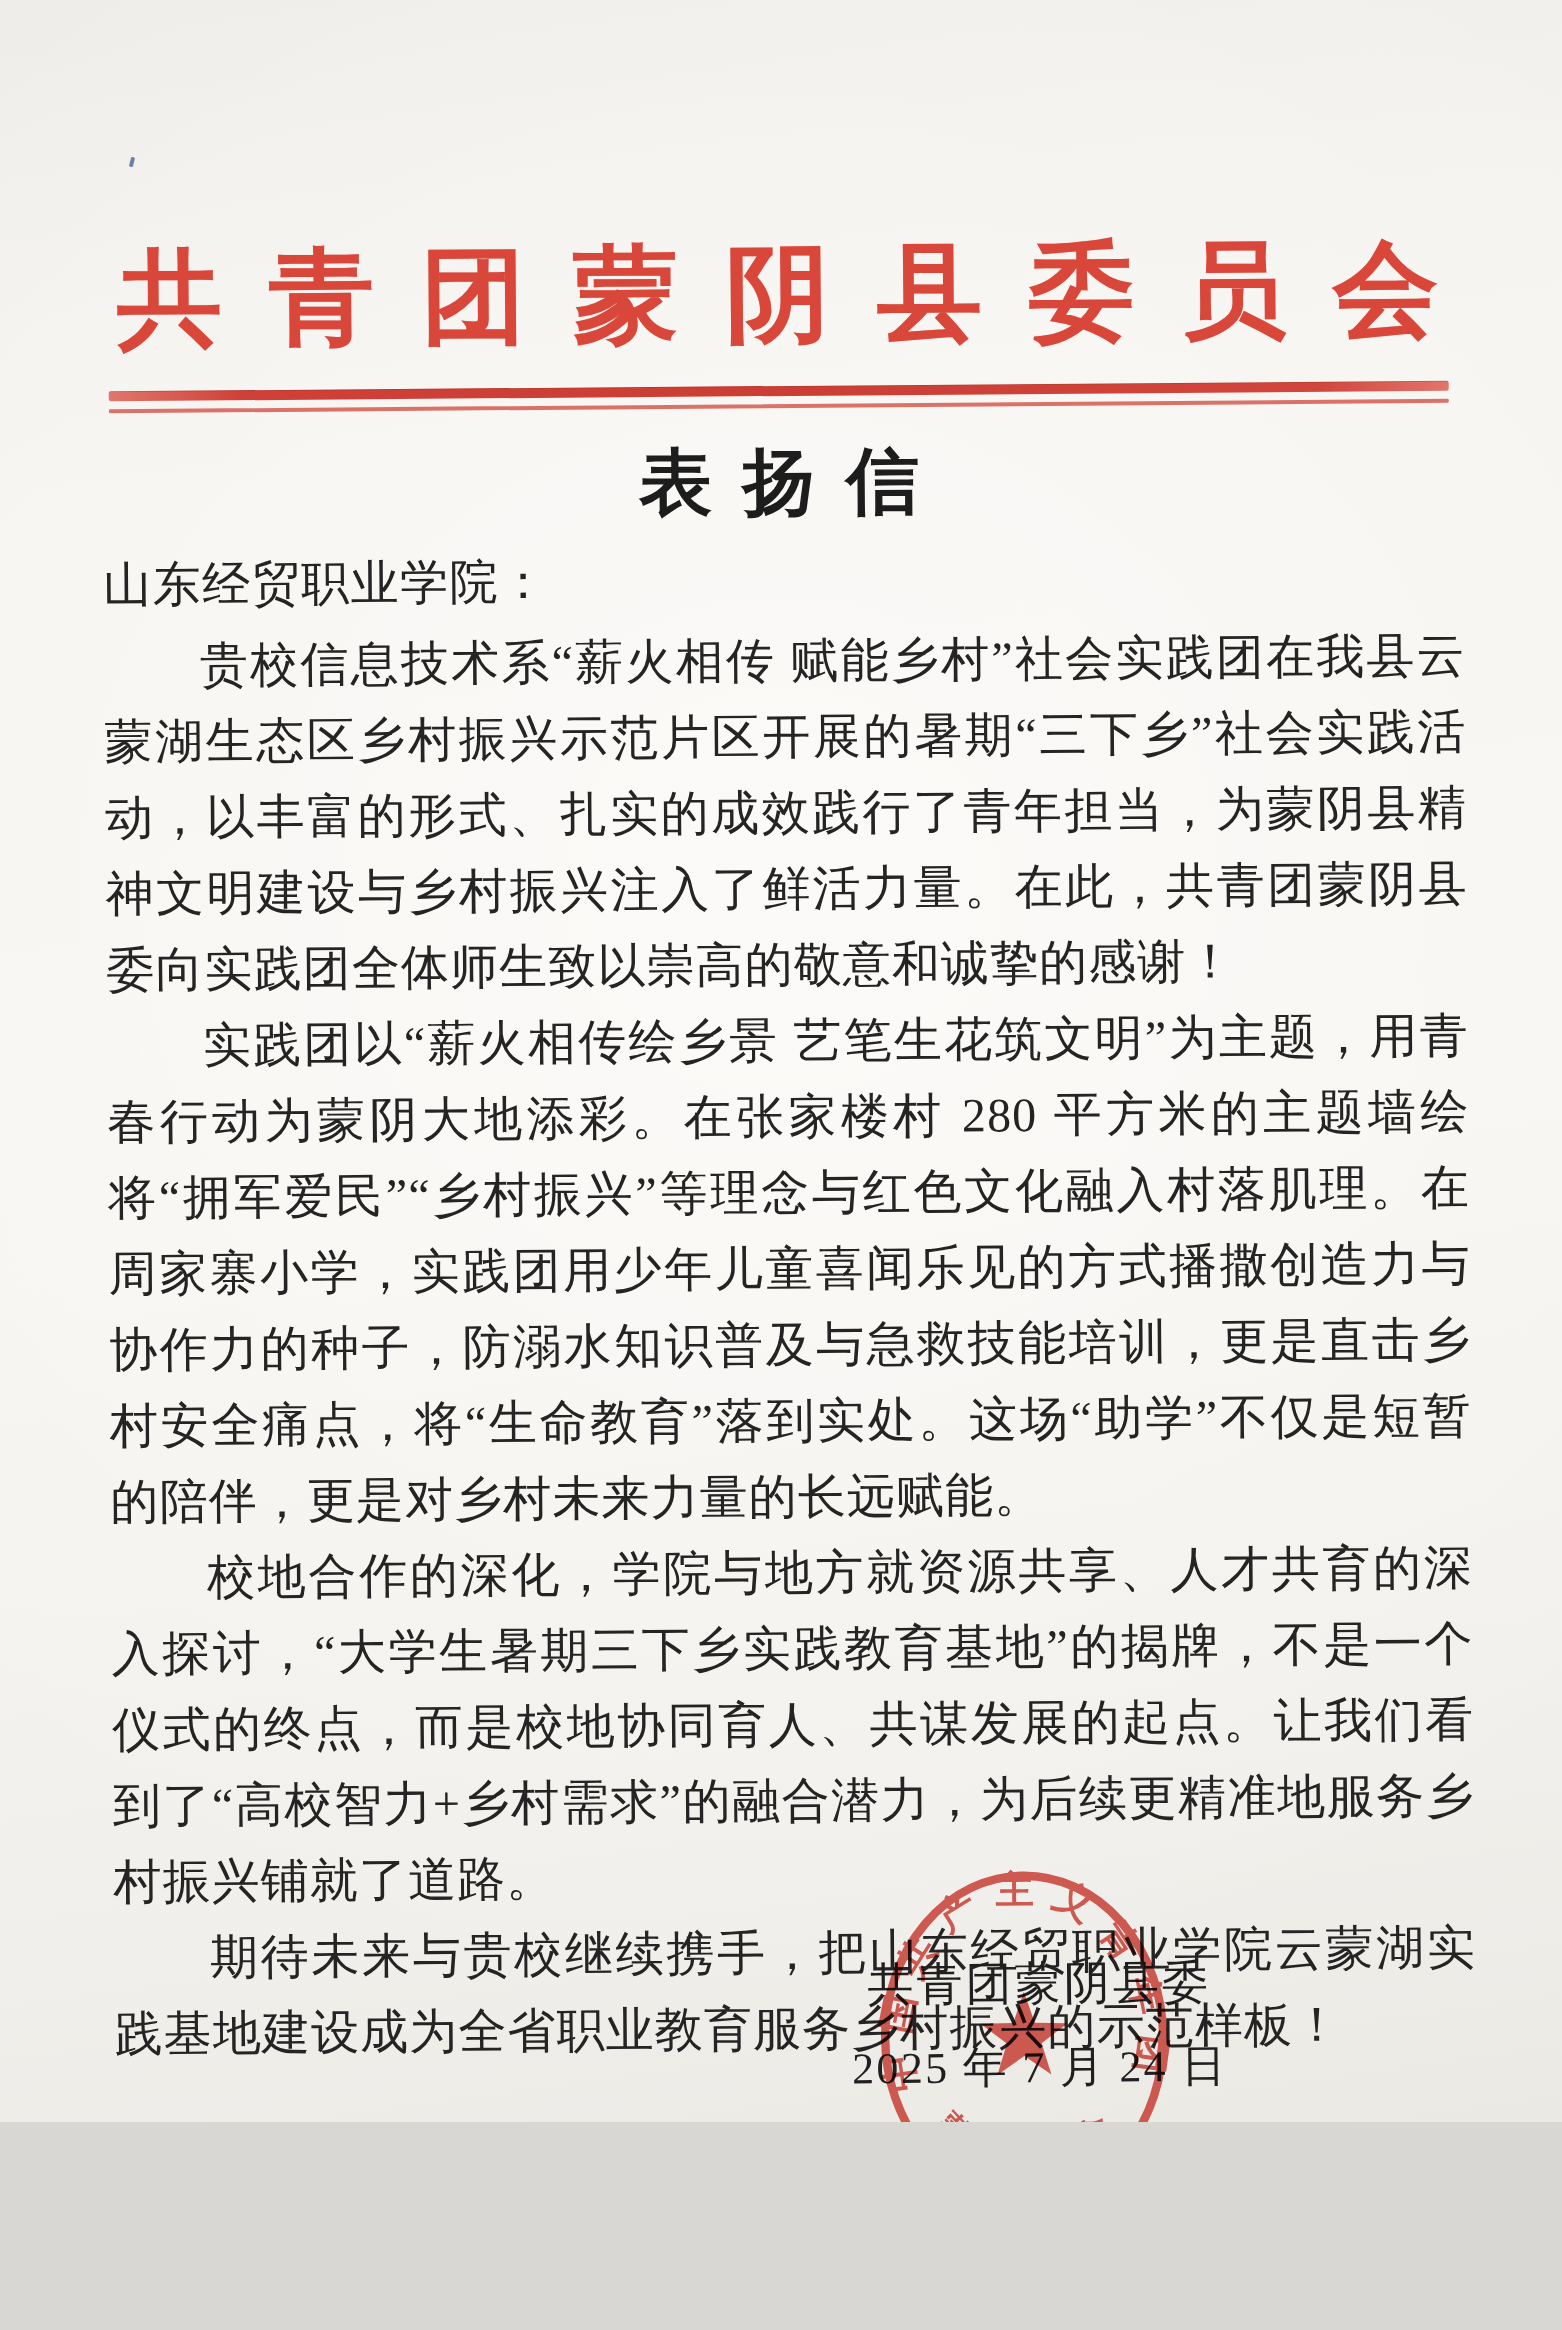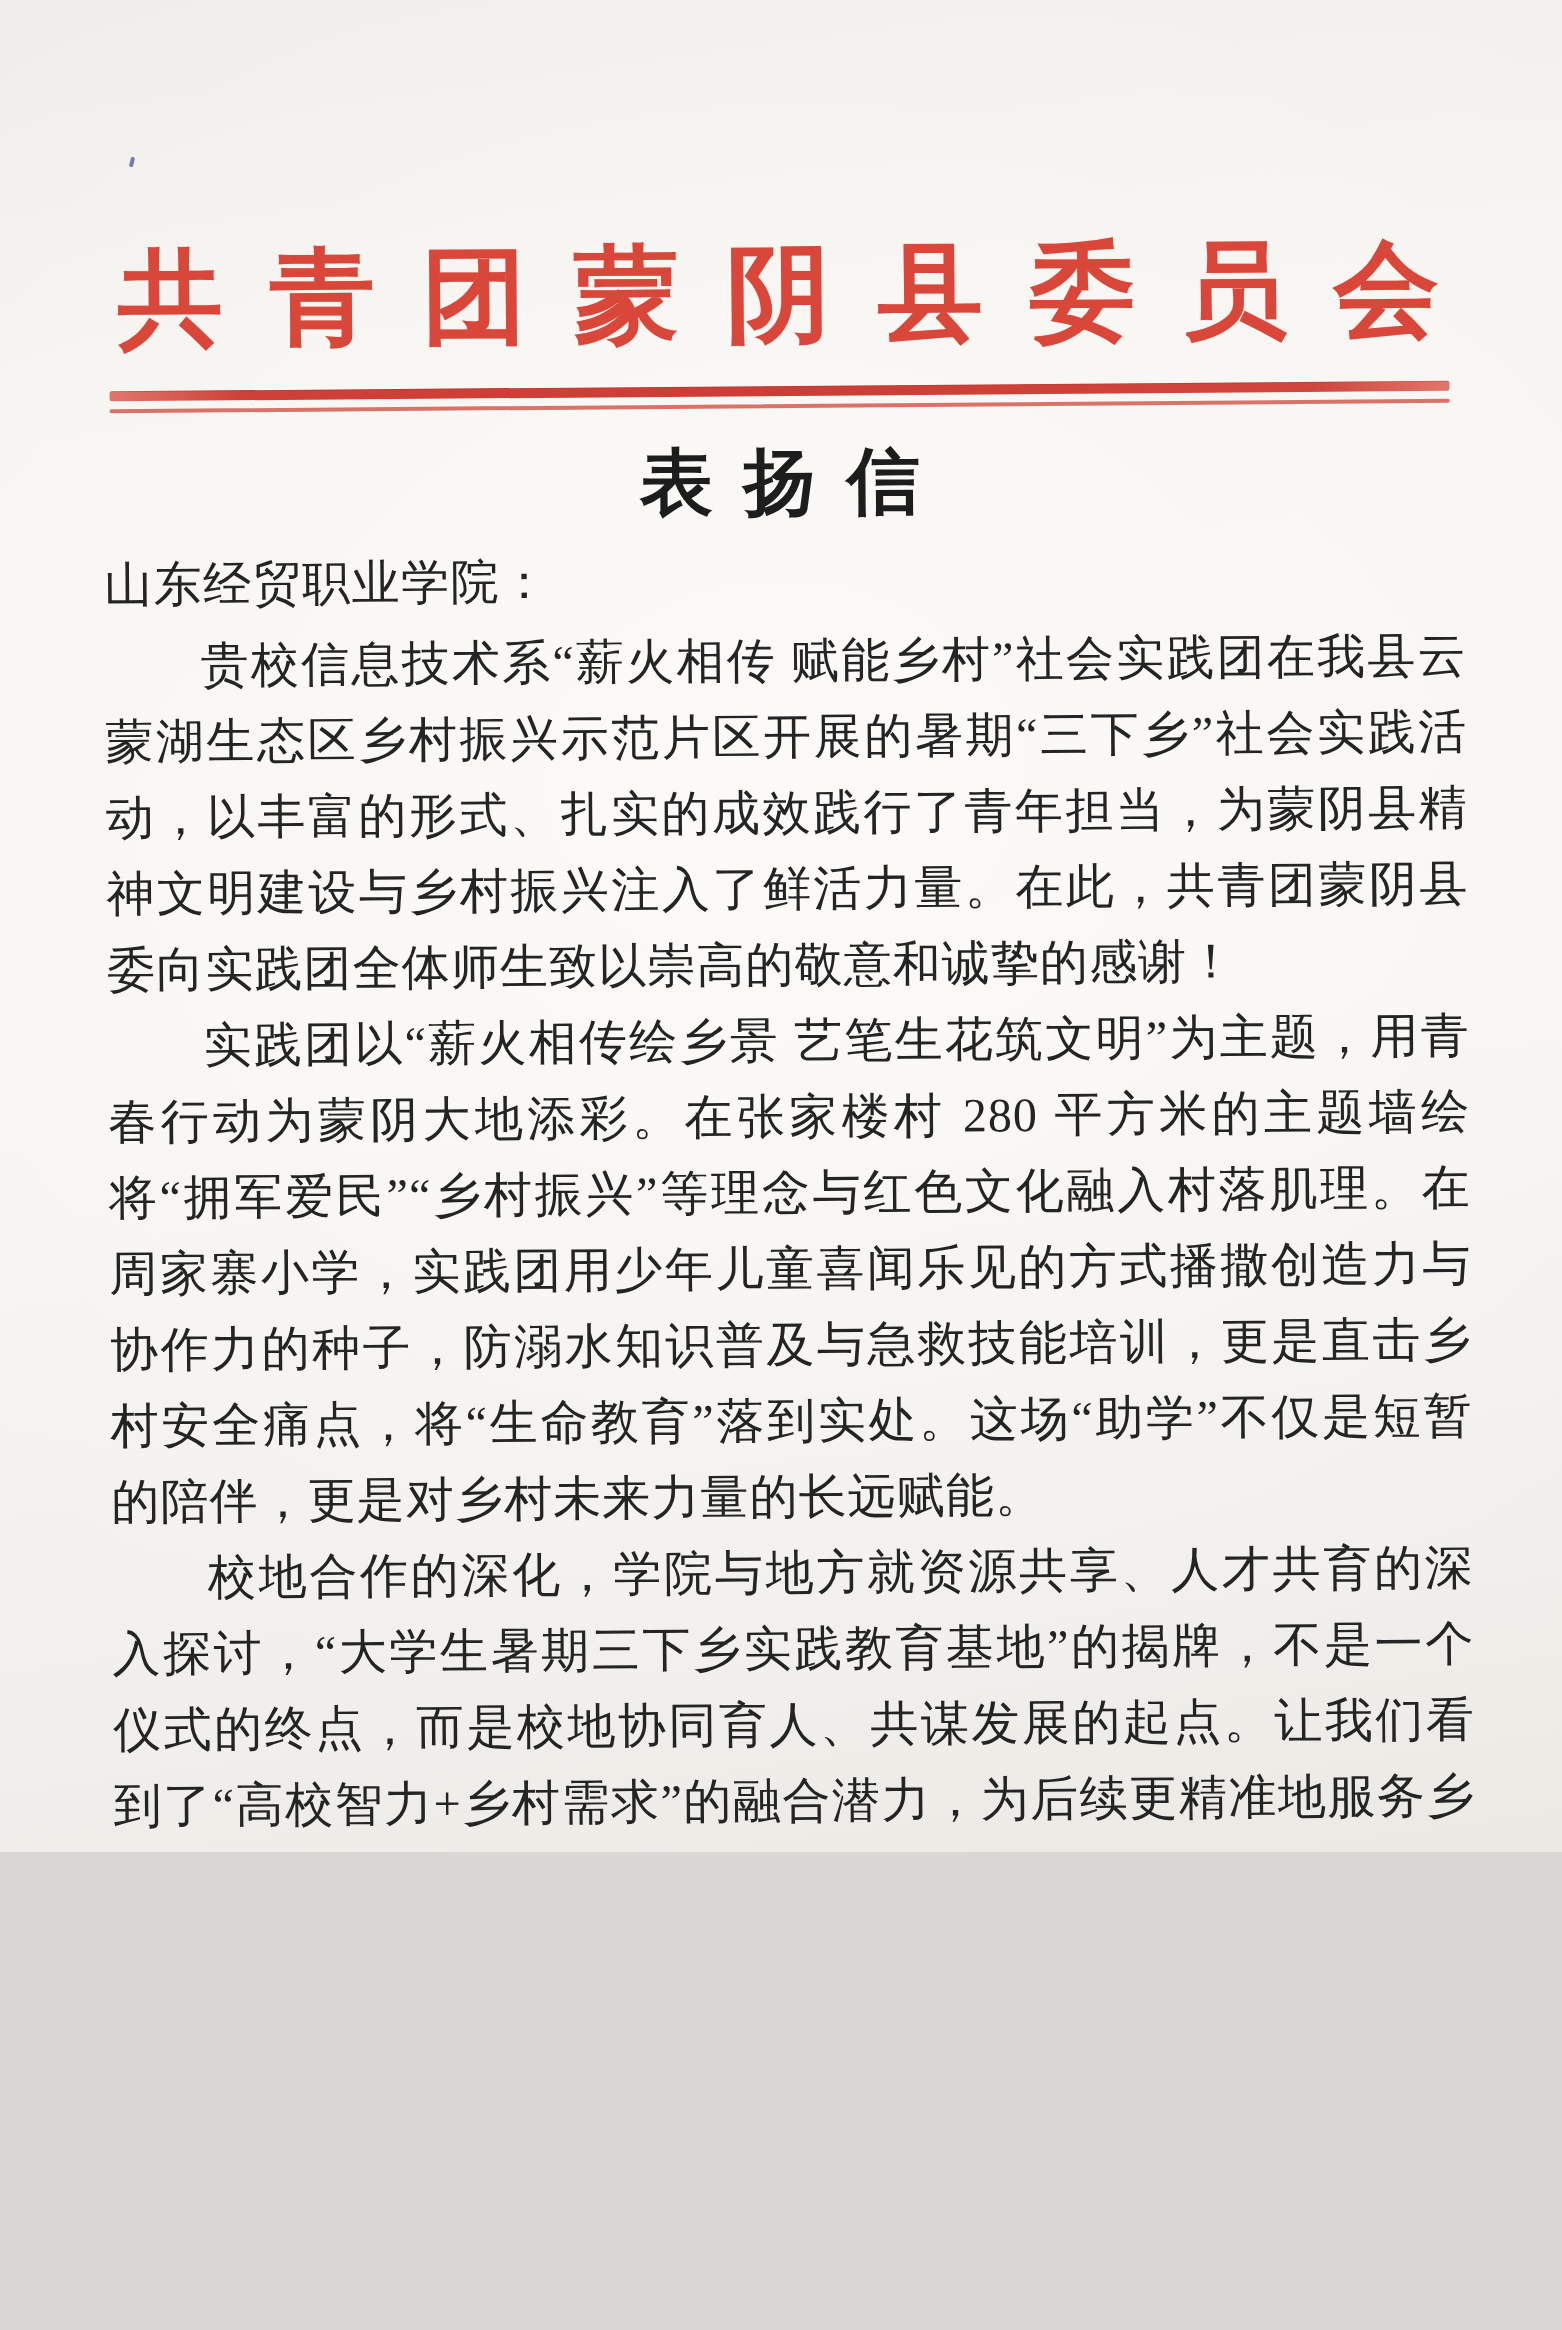--- a/index.html
+++ b/index.html
@@ -1,18 +1,18 @@
 <!DOCTYPE html>
 <html style="font-size:12.2px"><head>
 <meta charset="utf-8">
 <style>
   html,body { margin:0; padding:0; background:#d9d7d3; }
   .page {
     position:relative;
-    width:1563px; height:1852px;
+    width:1563px; height:2122px;
     margin:0 auto;
     overflow:hidden;
     background:
       radial-gradient(130% 90% at 50% 42%, rgba(255,255,255,0.55) 0%, rgba(255,255,255,0) 60%),
       linear-gradient(172deg, #efede9 0%, #f6f4f0 22%, #f7f5f1 55%, #f1efeb 85%, #ebe9e4 100%);
     font-family:"Liberation Serif","DejaVu Serif",serif;
   }
   .tilt { position:absolute; inset:0; transform:rotate(-0.45deg); transform-origin:50% 38%; }
 
   .letterhead {

